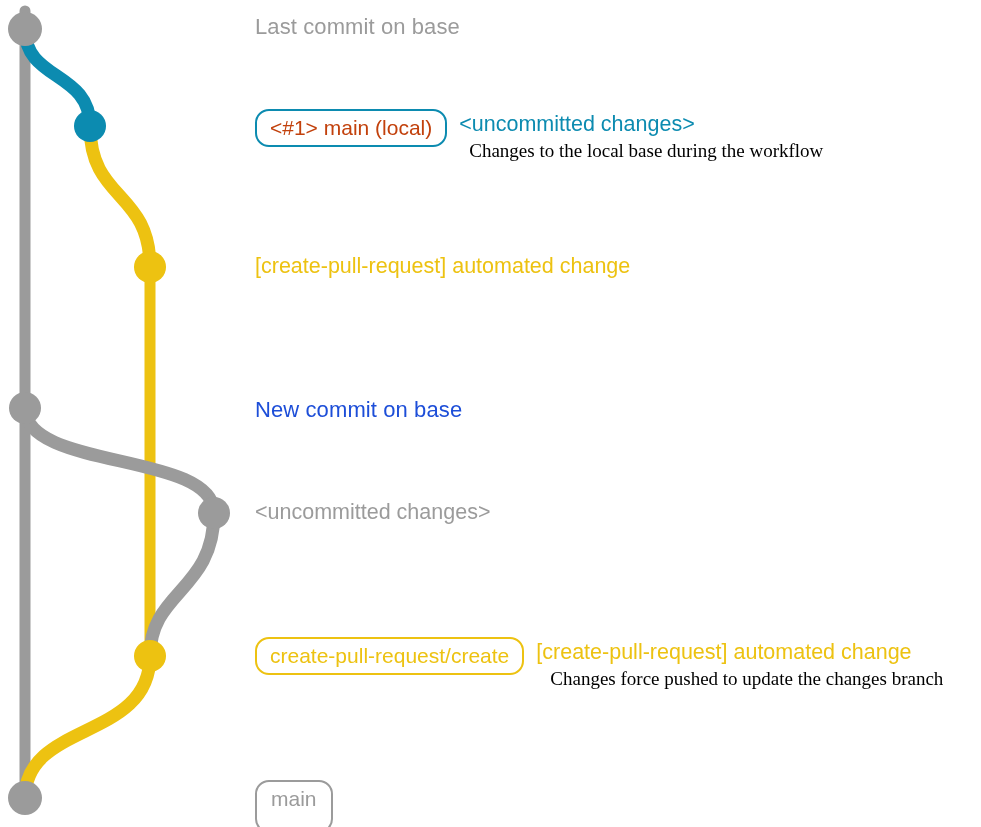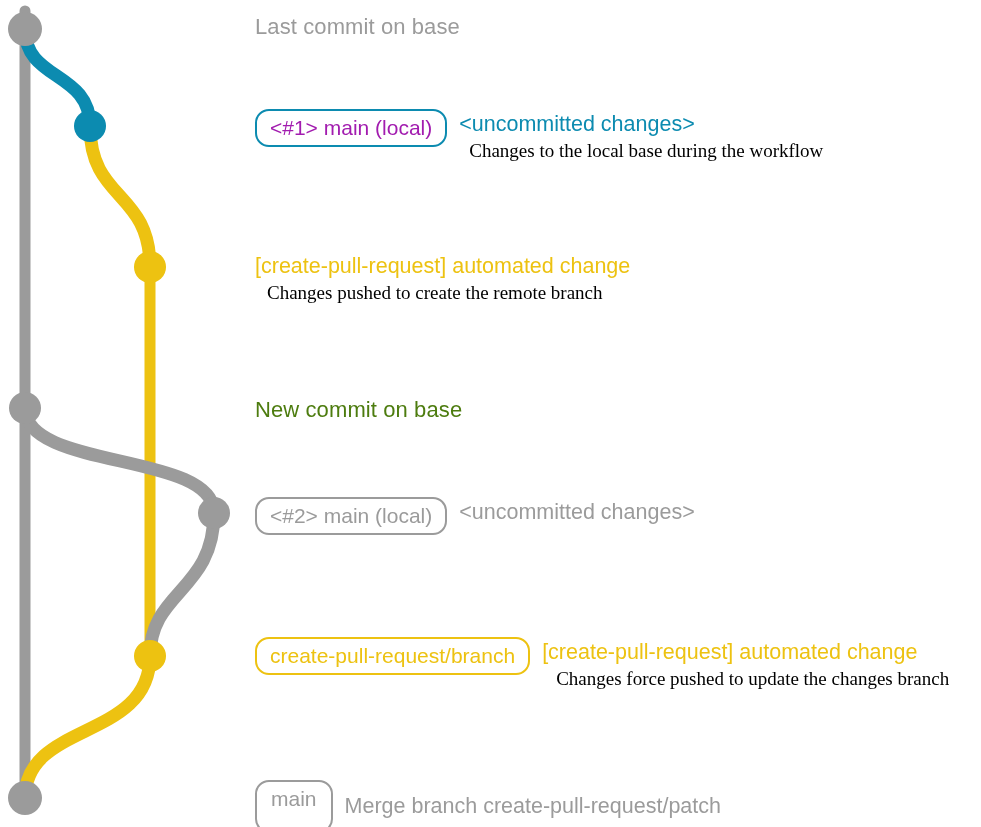--- a/index.html
+++ b/index.html
@@ -101,51 +101,48 @@
     <circle cx="214" cy="512" r="16" fill="#9b9b9b"></circle>
     <circle cx="150" cy="655" r="16" fill="#edc211"></circle>
     <circle cx="25" cy="797" r="17" fill="#9b9b9b"></circle>
   </svg>
 
   <div class="row" style="left:255px; top:13px;">
     <div class="plain-title" style="color:#9b9b9b;">Last commit on base</div>
   </div>
 
   <div class="row" style="left:255px; top:108px;">
-    <div class="chip" style="color:#a21caf; border-color:#0c8bb0;text-align:right;">&lt;#1&gt; main (local)</div>
+    <div class="chip" style="color:#c2410c; border-color:#0c8bb0;text-align:right;">&lt;#1&gt; main (local)</div>
     <div class="col">
       <div class="headline" style="color:#0c8bb0; line-height:30px;">&lt;uncommitted changes&gt;</div>
       <div class="subline indent-1">Changes to the local base during the workflow</div>
     </div>
   </div>
 
   <div class="row" style="left:255px; top:250px;">
     <div class="col">
       <div class="headline" style="color:#edc211; line-height:30px;">[create-pull-request] automated change</div>
-      <div class="subline indent-2">Changes pushed to create the remote branch</div>
     </div>
   </div>
 
   <div class="row" style="left:255px; top:396px;">
-    <div class="plain-title" style="color:#4d7c0f;">New commit on base</div>
+    <div class="plain-title" style="color:#1d4ed8;">New commit on base</div>
   </div>
 
   <div class="row" style="left:255px; top:496px;">
-    <div class="chip" style="color:#9b9b9b; border-color:#9b9b9b;">&lt;#2&gt; main (local)</div>
     <div class="col">
       <div class="headline" style="color:#9b9b9b; line-height:30px;">&lt;uncommitted changes&gt;</div>
     </div>
   </div>
 
   <div class="row" style="left:255px; top:636px;">
-    <div class="chip" style="color:#edc211; border-color:#edc211;">create-pull-request/branch</div>
+    <div class="chip" style="color:#edc211; border-color:#edc211;">create-pull-request/create</div>
     <div class="col">
       <div class="headline" style="color:#edc211; line-height:30px;">[create-pull-request] automated change</div>
       <div class="subline indent-3">Changes force pushed to update the changes branch</div>
     </div>
   </div>
 
   <div class="row" style="left:255px; top:779px; align-items:center;">
     <div class="chip small" style="color:#9b9b9b; border-color:#9b9b9b;">main</div>
-    <div class="headline" style="color:#9b9b9b; line-height:25px;">Merge branch create-pull-request/patch</div>
   </div>
 
 </div>
 
 </body></html>

